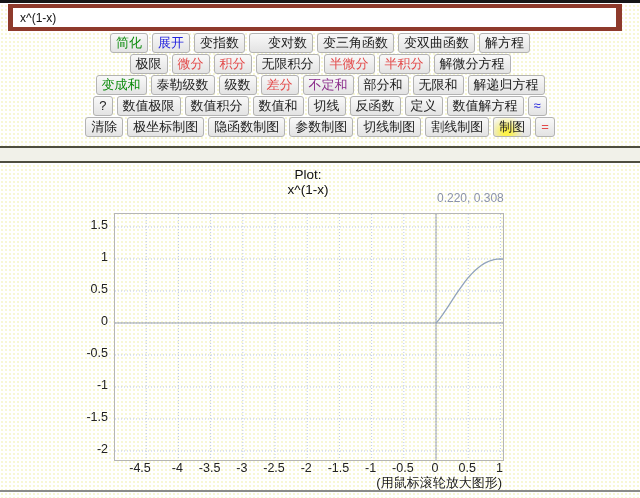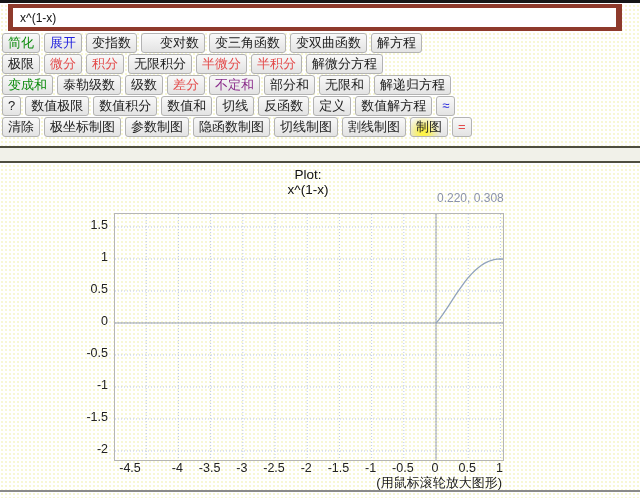--- a/index.html
+++ b/index.html
@@ -13,21 +13,21 @@
   }
   .abs{position:absolute;}
   #top-border{top:0;left:0;width:640px;height:3px;background:#161616;}
   #input-bar{top:4px;left:8px;width:614px;height:27px;background:#8e3a2b;}
   #expr-input{
     position:absolute;top:4px;left:5px;width:596px;height:19px;
     border:none;background:#ffffff;font-family:"Liberation Sans","DejaVu Sans",sans-serif;
     font-size:12px;padding:0 0 0 7px;color:#111;outline:none;
   }
   #toolbar{top:33px;left:0;width:640px;}
-  .btn-row{display:flex;justify-content:flex-start;height:21px;}
+  .btn-row{display:flex;justify-content:center;height:21px;}
   .tb{
     display:inline-block;margin:0 2px;padding:1px 5px 2px;height:20px;box-sizing:border-box;
     background:linear-gradient(#f9f9f9,#e3e3e3);
     border:1px solid #b3b3b3;border-radius:3px;
     font-family:"Liberation Sans","DejaVu Sans",sans-serif;
     font-size:13px;line-height:15px;color:#222;cursor:pointer;white-space:nowrap;
   }
   .tb.hl{background:radial-gradient(circle at 35% 78%, rgba(255,244,64,.95) 12%, rgba(255,244,64,.35) 40%, rgba(0,0,0,0) 62%),linear-gradient(#f9f9f9,#e3e3e3);}
   #section-divider{
     top:146px;left:0;width:640px;height:17px;box-sizing:border-box;
@@ -90,22 +90,22 @@
       <button class="tb" style="color: rgb(34, 34, 34);">数值和</button>
       <button class="tb" style="color: rgb(34, 34, 34);">切线</button>
       <button class="tb" style="color: rgb(34, 34, 34);">反函数</button>
       <button class="tb" style="color: rgb(34, 34, 34);">定义</button>
       <button class="tb" style="color: rgb(34, 34, 34);">数值解方程</button>
       <button class="tb" style="color: rgb(34, 34, 221);">≈</button>
     </div>
     <div class="btn-row">
       <button class="tb" style="color: rgb(34, 34, 34);">清除</button>
       <button class="tb" style="color: rgb(34, 34, 34);">极坐标制图</button>
+      <button class="tb" style="color: rgb(34, 34, 34);">隐函数制图</button>
       <button class="tb" style="color: rgb(34, 34, 34);">参数制图</button>
-      <button class="tb" style="color: rgb(34, 34, 34);">隐函数制图</button>
       <button class="tb" style="color: rgb(34, 34, 34);">切线制图</button>
       <button class="tb" style="color: rgb(34, 34, 34);">割线制图</button>
       <button class="tb hl" style="color: rgb(34, 34, 34);">制图</button>
       <button class="tb" style="color: rgb(227, 75, 75);">=</button>
     </div>
   </div>
 
 <div class="abs" id="section-divider"></div>
 
 <div class="abs" id="plot-title">
@@ -145,21 +145,21 @@
 
 <div class="abs" id="tick-layer" style="top:0;left:0;width:640px;height:426px;pointer-events:none;">
     <div class="ytick" style="top: 217.991px;">1.5</div>
     <div class="ytick" style="top: 249.989px;">1</div>
     <div class="ytick" style="top: 281.987px;">0.5</div>
     <div class="ytick" style="top: 313.985px;">0</div>
     <div class="ytick" style="top: 345.983px;">-0.5</div>
     <div class="ytick" style="top: 377.981px;">-1</div>
     <div class="ytick" style="top: 409.979px;">-1.5</div>
     <div class="ytick" style="top: 441.977px;">-2</div>
-    <div class="xtick" style="left: 130px;">-4.5</div>
+    <div class="xtick" style="left: 140px;">-4.5</div>
     <div class="xtick" style="left: 177.432px;">-4</div>
     <div class="xtick" style="left: 209.632px;">-3.5</div>
     <div class="xtick" style="left: 241.831px;">-3</div>
     <div class="xtick" style="left: 274.03px;">-2.5</div>
     <div class="xtick" style="left: 306.229px;">-2</div>
     <div class="xtick" style="left: 338.428px;">-1.5</div>
     <div class="xtick" style="left: 370.627px;">-1</div>
     <div class="xtick" style="left: 402.827px;">-0.5</div>
     <div class="xtick" style="left: 435.026px;">0</div>
     <div class="xtick" style="left: 467.225px;">0.5</div>

